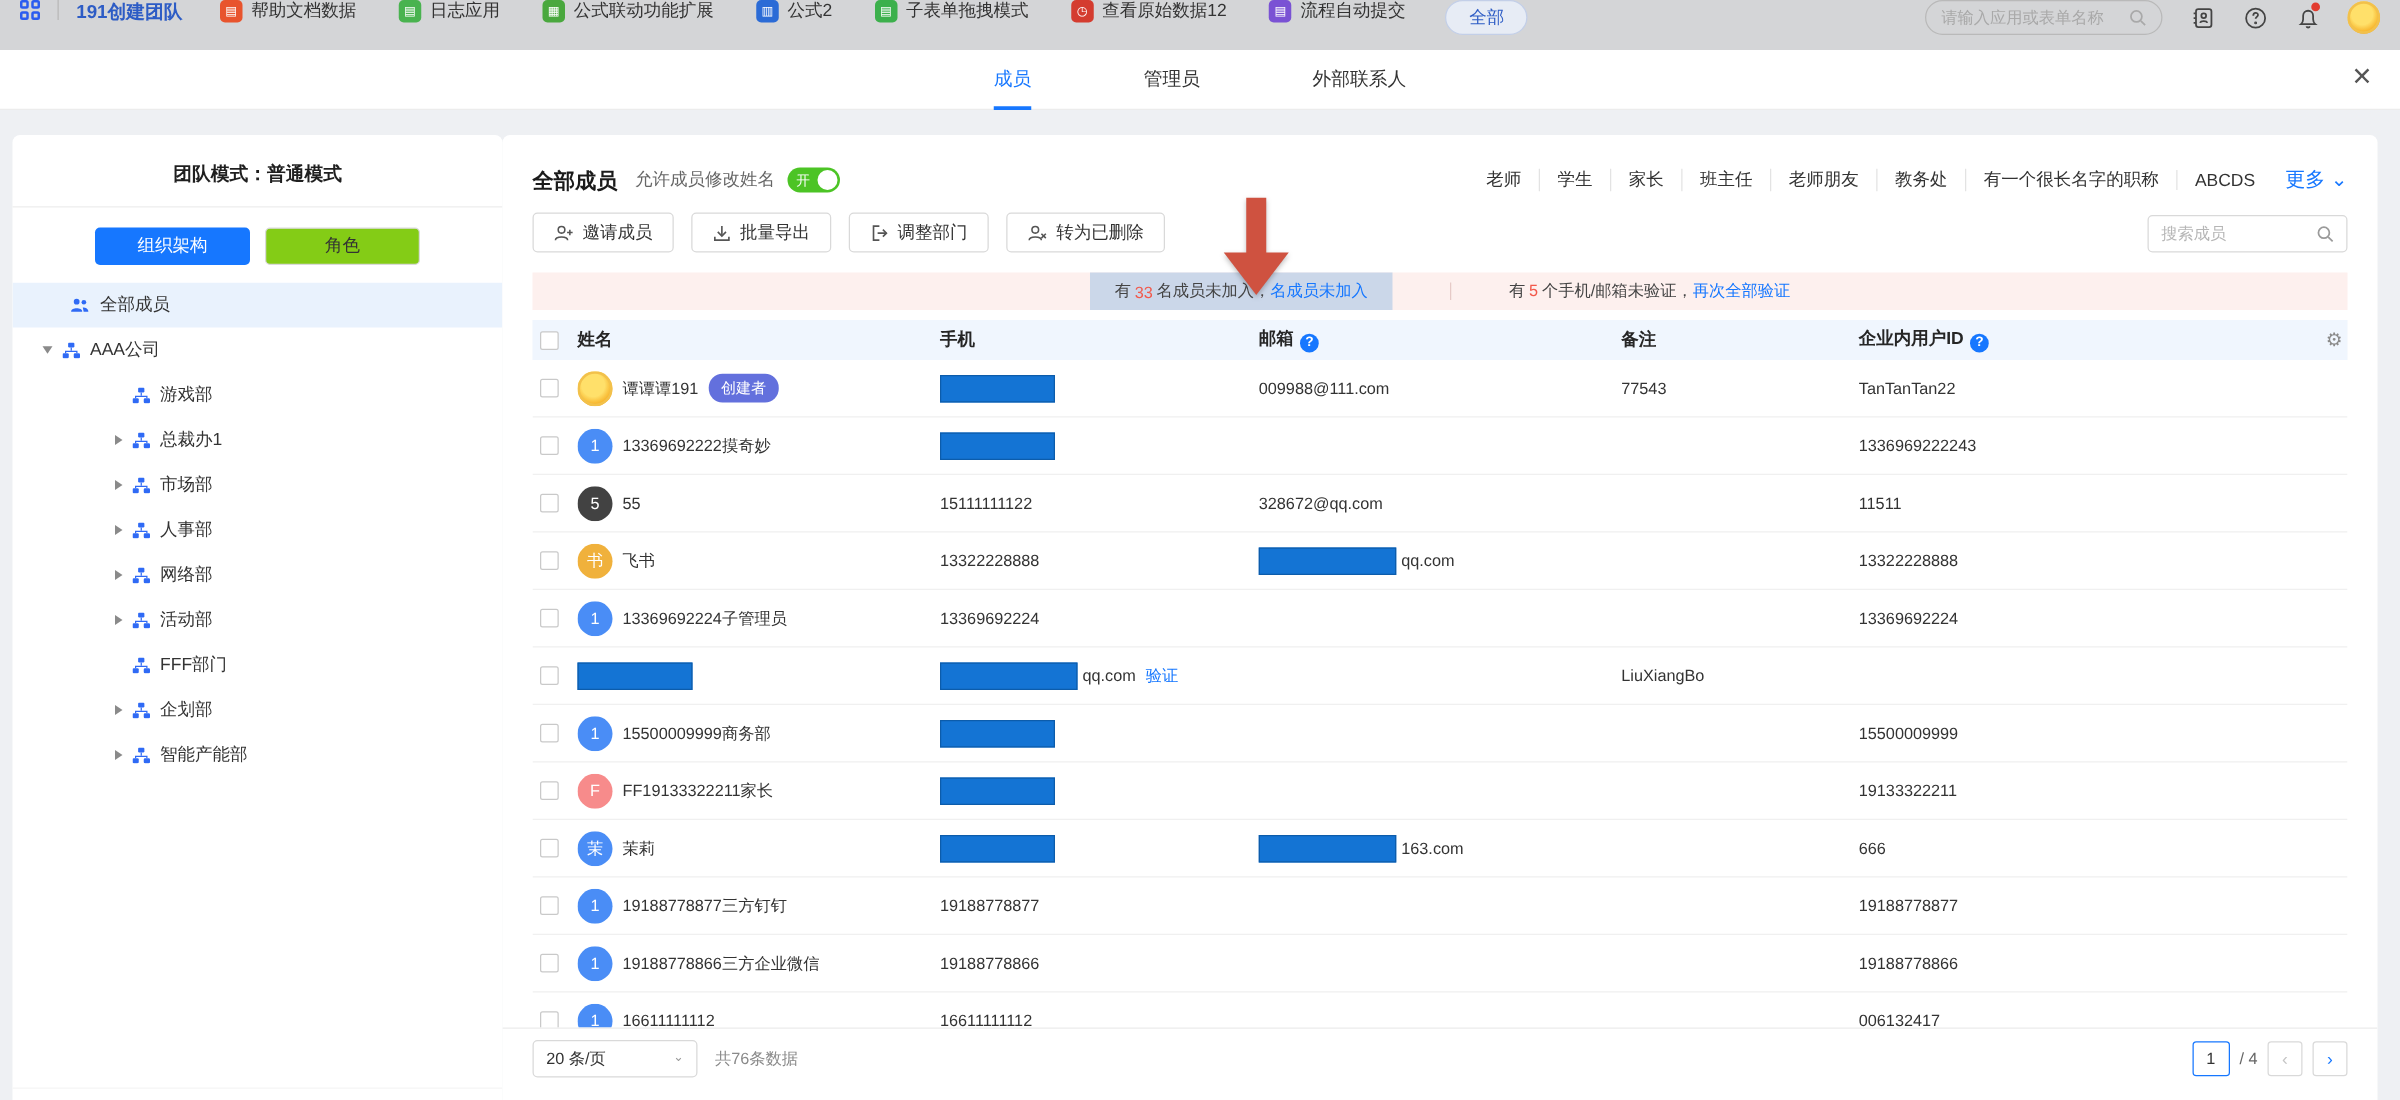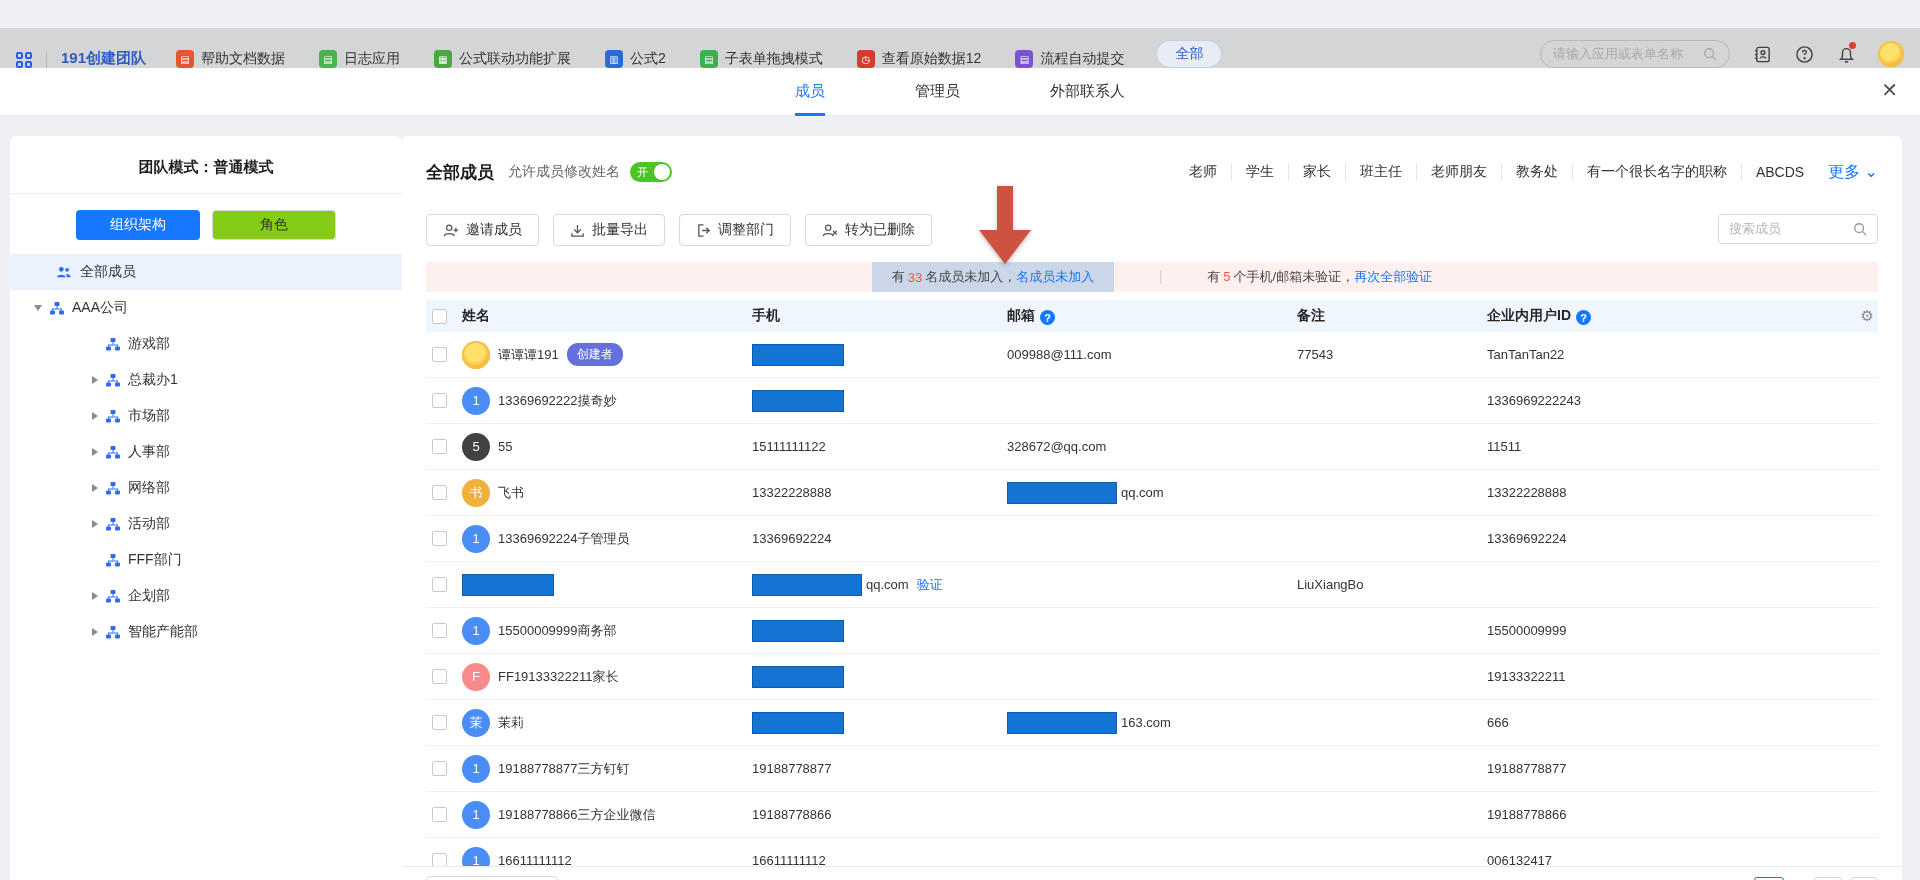--- a/index.html
+++ b/index.html
@@ -1,19 +1,19 @@
 <!DOCTYPE html>
 <html><head>
 <meta charset="utf-8">
 <style>
   * { margin:0; padding:0; box-sizing:border-box; }
   html,body { width:1920px; height:880px; overflow:hidden; font-family:"Liberation Sans","DejaVu Sans",sans-serif; background:#eef0f3; }
 
   
-  .topbar { height:40px; background:#d4d5d7; display:flex; align-items:flex-end; padding:0 16px; gap:14px;margin-top:28px; }
+  .topbar { height:40px; background:#d4d5d7; display:flex; align-items:flex-start; padding:0 16px; gap:14px; }
   .grid-icon { width:16px; height:16px; display:grid; grid-template-columns:7px 7px; grid-template-rows:7px 7px; gap:2px; cursor:pointer; }
   .grid-icon span { border:2px solid #2b5cf0; border-radius:2px; }
   .tb-divider { width:1px; height:16px; background:#b8b8b8; }
   .team-name { color:#2d5cc5; font-size:15px; font-weight:600; cursor:pointer; white-space:nowrap; }
   .apps { display:flex; align-items:center; gap:34px; margin-left:16px; }
   .app-item { display:flex; align-items:center; gap:7px; font-size:14px; color:#333; cursor:pointer; white-space:nowrap; }
   .app-ico { width:18px; height:18px; border-radius:4px; color:#fff; font-size:10px; display:flex; align-items:center; justify-content:center; }
   .all-pill { margin-left:18px; padding:4px 18px; border-radius:14px; background:#e7ecf5; border:1px solid #c3cfe8; color:#2d5cc5; font-size:14px; cursor:pointer; }
   .tb-right { margin-left:auto; display:flex; align-items:center; gap:22px; }
   .tb-search { width:190px; height:28px; border:1px solid #b9b9b9; border-radius:14px; display:flex; align-items:center; padding:0 12px; color:#a9a9a9; font-size:13px; gap:8px; background:transparent; }
@@ -56,21 +56,21 @@
   .m-title { font-size:17px; font-weight:700; color:#1a1a1a; margin-right:14px; }
   .m-toggle-label { font-size:14px; color:#666; margin-right:10px; }
   .toggle { width:42px; height:20px; border-radius:10px; background:#4cc425; position:relative; cursor:pointer; }
   .toggle .t-txt { position:absolute; left:7px; top:3px; color:#fff; font-size:11px; }
   .toggle .t-knob { position:absolute; right:2px; top:2px; width:16px; height:16px; background:#fff; border-radius:50%; }
   .m-tags { margin-left:auto; display:flex; align-items:center; font-size:14px; color:#333; }
   .m-tag { padding:0 14px; cursor:pointer; white-space:nowrap; }
   .m-tag + .m-tag { border-left:1px solid #e3e3e3; }
   .m-more { color:#1677ff; cursor:pointer; margin-left:10px; white-space:nowrap; }
 
-  .m-toolbar { margin-top:24px; height:32px; display:flex; align-items:flex-start; gap:14px; }
+  .m-toolbar { margin-top:8px; height:32px; display:flex; align-items:flex-end; gap:14px; }
   .tool-btn { height:32px; border:1px solid #d9d9d9; border-radius:4px; background:#fff; display:flex; align-items:center; gap:7px; padding:0 16px; font-size:14px; color:#333; cursor:pointer; }
   .tool-btn svg { stroke:#555; }
   .m-search { margin-left:auto; width:160px; height:30px; border:1px solid #d9d9d9; border-radius:4px; display:flex; align-items:center; padding:0 10px; color:#b6b6b6; font-size:13px; }
   .m-search .ph { flex:1; }
 
   .notice { margin-top:16px; height:30px; background:#fdf0ee; display:flex; align-items:center; justify-content:center; font-size:13px; color:#444; }
   .notice .hl { background:#cbd7e9; height:30px; display:flex; align-items:center; padding:0 20px; cursor:pointer; }
   .notice .num { color:#f2584a; margin:0 3px; }
   .notice a { color:#1677ff; text-decoration:none; cursor:pointer; }
   .notice .n-sep { width:1px; height:14px; background:#e6cac7; margin:0 46px; }

